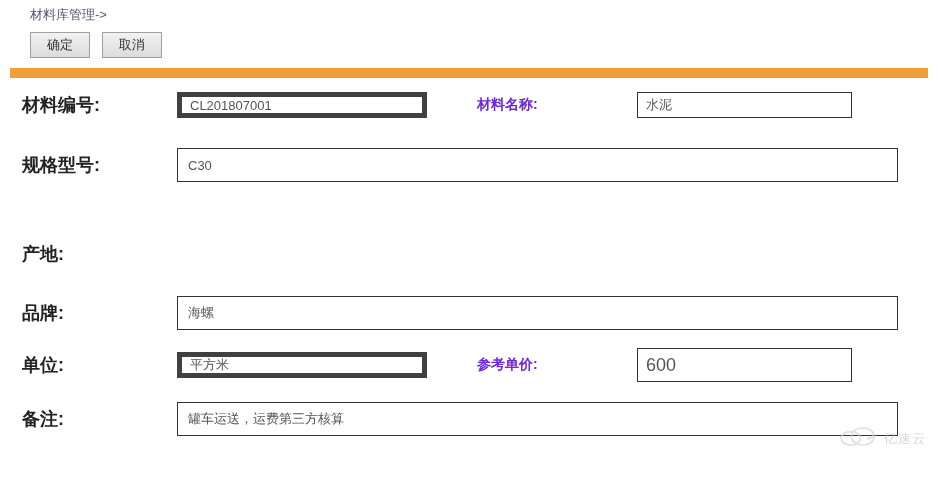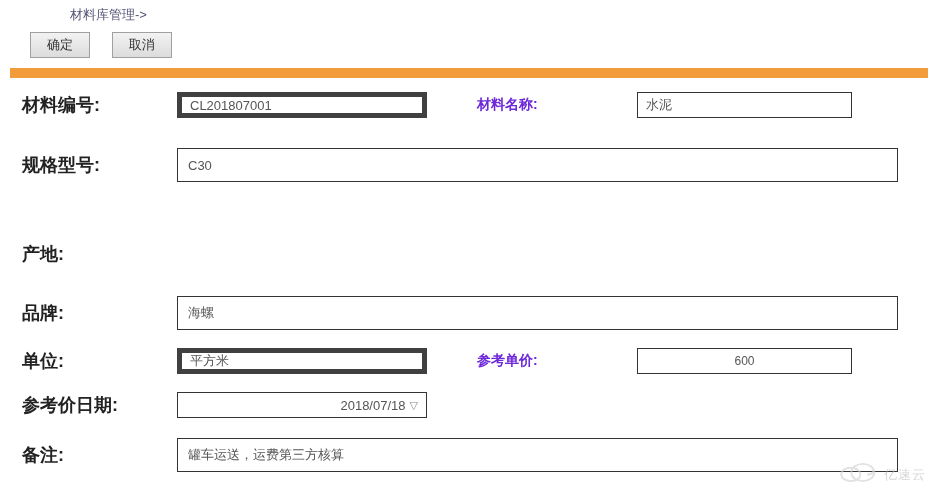--- a/index.html
+++ b/index.html
@@ -8,35 +8,34 @@
       font-size: 13px;
       color: #333;
       background: #fff;
       width: 938px;
       position: relative;
     }
     .breadcrumb {
       padding: 6px 10px 8px 30px;
       color: #4a4a6a;
       font-size: 13px;
-      margin-left: 40px;
     }
     .breadcrumb span { color: #555577; }
     .btn-row {
       padding: 0 0 10px 30px;
     }
     .btn {
       display: inline-block;
       background: #e6e6e6;
       background: linear-gradient(#f2f2f2,#dcdcdc);
       border: 1px solid #a0a0a0;
       padding: 3px 16px;
       font-size: 13px;
       color: #333;
-      margin-right: 18px;
+      margin-right: 8px;
       cursor: pointer;
       font-family: inherit;
     }
     .orange-bar {
       height: 10px;
       background: #f39c3c;
       margin: 0 10px 14px 10px;
     }
     .form-area { padding: 0 22px 0 22px; }
     .row {
@@ -74,24 +73,24 @@
     .label2 {
       width: 160px;
       font-weight: bold;
       color: #6d28d9;
       font-size: 14px;
     }
     .input-right {
       width: 215px;
       height: 26px;
       border: 1px solid #333;
-      padding: 8px 8px;
-      font-size: 12px;
-      color: #555;
-      text-align: center;
+      padding: 16px 8px;
+      font-size: 18px;
+      color: #555;
+      text-align: left;
       font-family: inherit;
       margin-right: 18px;
     }
     .input-left2 {
       width: 215px;
       height: 26px;
       border: 1px solid #333;
       padding: 0 8px;
       font-size: 13px;
       color: #555;
@@ -174,27 +173,20 @@
   </div>
 
   <div class="row">
     <div class="label">单位:</div>
     <input class="input-s" value="平方米" style="">
     <div class="gap"></div>
     <div class="label2">参考单价:</div>
     <input class="input-right" value="600" style="">
   </div>
 
-  <div class="row">
-    <div class="label">参考价日期:</div>
-    <div class="date-wrap">
-      <span>2018/07/18</span>
-      <span class="chev">▽</span>
-    </div>
-  </div>
 
   <div class="row row-tall" style="margin-top:20px;">
     <div class="label">备注:</div>
     <input class="input-full" value="罐车运送，运费第三方核算" style="">
   </div>
 
 </div>
 
 <div class="watermark">
   <svg viewBox="0 0 100 50">

